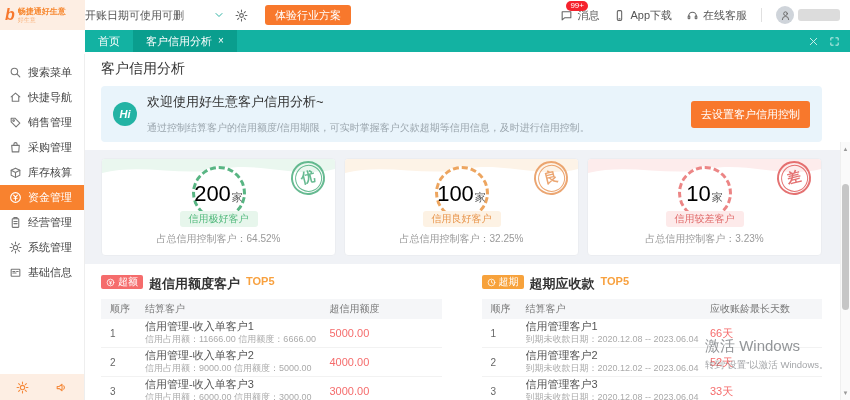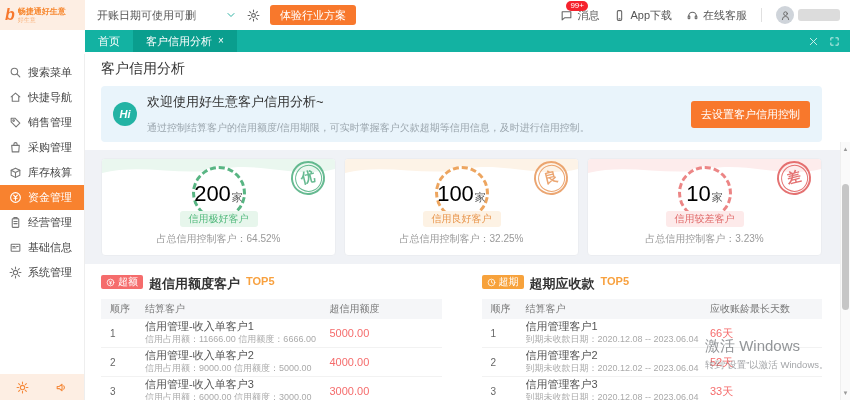--- a/index.html
+++ b/index.html
@@ -8,24 +8,24 @@
   svg{display:block;}
   .ic{stroke:currentColor;fill:none;stroke-width:2;stroke-linecap:round;stroke-linejoin:round;}
 
   
   .topbar{position:absolute;top:0;left:0;right:0;height:30px;background:#fff;display:flex;align-items:center;z-index:5;}
   .logo-box{width:85px;height:30px;background:#fdeee3;display:flex;align-items:center;padding:0 5px;box-sizing:border-box;flex:none;}
   .logo-glyph{color:#f7782e;font-weight:bold;font-size:16px;font-style:italic;line-height:1;}
   .logo-texts{margin-left:3px;line-height:1;}
   .logo-title{color:#f7872e;font-size:8px;font-weight:bold;white-space:nowrap;}
   .logo-sub{color:#f9b37c;font-size:6px;margin-top:1px;}
-  .account{margin-left:12px;width:140px;display:flex;align-items:center;justify-content:space-between;font-size:11px;color:#555;cursor:pointer;}
+  .account{width:140px;display:flex;align-items:center;justify-content:space-between;font-size:11px;color:#555;cursor:pointer;}
   .account .chev{color:#2fb3a4;width:12px;height:12px;}
   .top-gear{margin-left:10px;color:#666;width:13px;height:13px;cursor:pointer;}
-  .trial-btn{margin-left:10px;background:#f8782c;color:#fff;font-size:11px;height:20px;line-height:20px;padding:0 10px;border-radius:3px;border:none;cursor:pointer;}
+  .trial-btn{margin-left:17px;background:#f8782c;color:#fff;font-size:11px;height:20px;line-height:20px;padding:0 10px;border-radius:3px;border:none;cursor:pointer;}
   .topbar-right{margin-left:auto;display:flex;align-items:center;gap:14px;padding-right:10px;font-size:11px;color:#555;}
   .top-item{display:flex;align-items:center;gap:4px;cursor:pointer;position:relative;}
   .top-item .ic-box{width:13px;height:13px;color:#666;}
   .badge-99{position:absolute;top:-7px;left:6px;background:#f5222d;color:#fff;font-size:8px;line-height:10px;padding:0 4px;border-radius:7px;white-space:nowrap;}
   .top-divider{width:1px;height:14px;background:#e0e0e0;}
   .avatar{width:18px;height:18px;border-radius:50%;background:#cfd4da;color:#fff;display:flex;align-items:center;justify-content:center;}
   .avatar .ic-box{width:11px;height:11px;}
   .user-redacted{width:42px;height:12px;border-radius:3px;background:#dcdcdc;}
 
   
@@ -244,34 +244,34 @@
             <svg class="ic" viewBox="0 0 24 24">
               <rect x="6" y="5" width="12" height="16" rx="1"></rect>
               <path d="M9 5V3h6v2M9 10h6M9 14h6"></path>
             </svg>
           </span>
         <span>经营管理</span>
       </div>
       <div class="side-item">
         <span class="ic-box">
             <svg class="ic" viewBox="0 0 24 24">
+              <circle cx="12" cy="12" r="4"></circle>
+              <path d="M12 2v3M12 19v3M2 12h3M19 12h3M4.9 4.9L7 7M17 17l2.1 2.1M19.1 4.9L17 7M7 17l-2.1 2.1"></path>
+            </svg>
+          </span>
+        <span>系统管理</span>
+      </div>
+      <div class="side-item">
+        <span class="ic-box">
+            <svg class="ic" viewBox="0 0 24 24">
               <rect x="4" y="6" width="16" height="13" rx="1"></rect>
               <path d="M7 10h4M7 13h6M14 10h3"></path>
             </svg>
           </span>
         <span>基础信息</span>
-      </div>
-      <div class="side-item">
-        <span class="ic-box">
-            <svg class="ic" viewBox="0 0 24 24">
-              <circle cx="12" cy="12" r="4"></circle>
-              <path d="M12 2v3M12 19v3M2 12h3M19 12h3M4.9 4.9L7 7M17 17l2.1 2.1M19.1 4.9L17 7M7 17l-2.1 2.1"></path>
-            </svg>
-          </span>
-        <span>系统管理</span>
       </div>
     </div>
     <div class="side-bottom">
       <span class="ic-box">
           <svg class="ic" viewBox="0 0 24 24">
             <circle cx="12" cy="12" r="4"></circle>
             <path d="M12 2v3M12 19v3M2 12h3M19 12h3M4.9 4.9L7 7M17 17l2.1 2.1M19.1 4.9L17 7M7 17l-2.1 2.1"></path>
           </svg>
         </span>
       <span class="ic-box">

